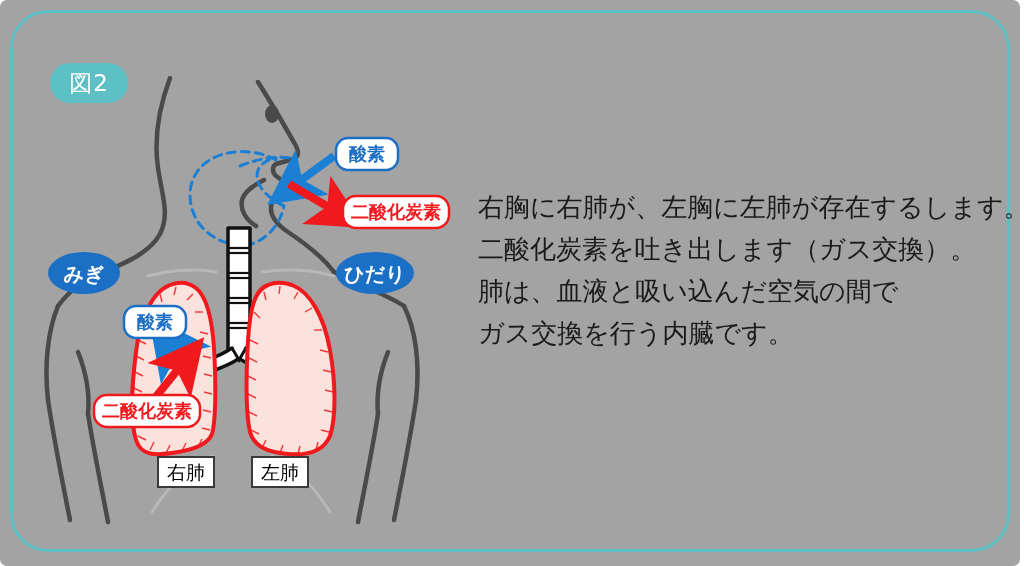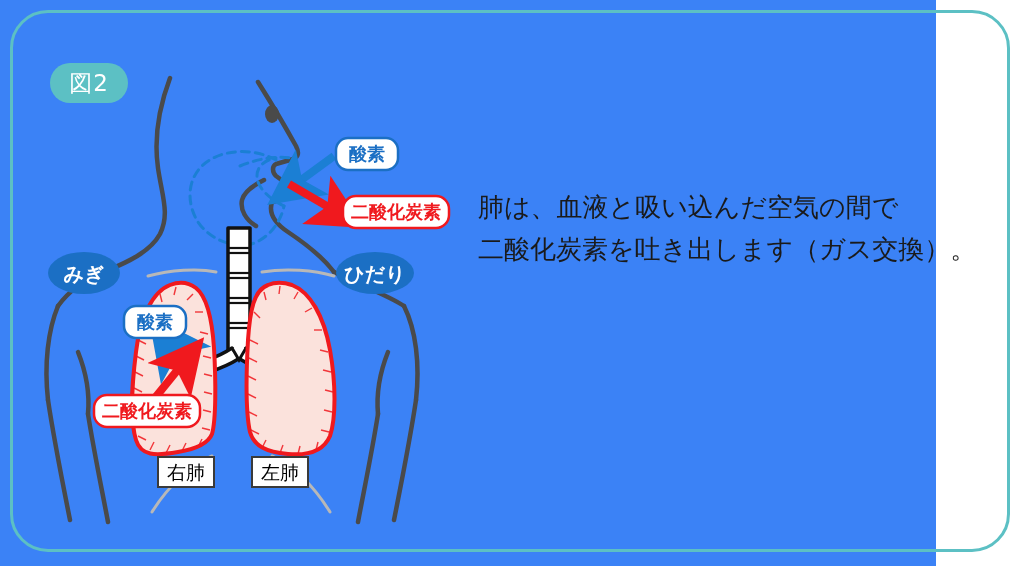--- a/index.html
+++ b/index.html
@@ -9,23 +9,24 @@
     background: #ffffff;
   }
   body {
     width: 1024px;
     height: 566px;
     font-family: "Liberation Sans", "DejaVu Sans", sans-serif;
     overflow: hidden;
   }
   #root {
     position: relative;
-    width: 936px;
+    width: 1020px;
     height: 566px;
-    background: #3b82f6;
+    background: #a3a3a3;
+    border-radius: 7px;
   }
   
   #frame {
     position: absolute;
     left: 10px;
     top: 10px;
     width: 1000px;
     height: 542px;
     box-sizing: border-box;
     border: 3px solid #5cc0c4;
@@ -263,17 +264,19 @@
       <rect x="158" y="457" width="56" height="30" fill="#ffffff" stroke="#3a3a3a" stroke-width="2"></rect>
       <text x="186" y="479" text-anchor="middle" font-family="DejaVu Sans, Liberation Sans, sans-serif" font-size="19" fill="#000000">右肺</text>
     </g>
     <g>
       <rect x="252" y="457" width="56" height="30" fill="#ffffff" stroke="#3a3a3a" stroke-width="2"></rect>
       <text x="280" y="479" text-anchor="middle" font-family="DejaVu Sans, Liberation Sans, sans-serif" font-size="19" fill="#000000">左肺</text>
     </g>
   </svg>
 
   <div id="description">
+    <span class="line">右胸に右肺が、左胸に左肺が存在するします。</span>
+    <span class="line">二酸化炭素を吐き出します（ガス交換）。</span>
     <span class="line">肺は、血液と吸い込んだ空気の間で</span>
-    <span class="line">二酸化炭素を吐き出します（ガス交換）。</span>
+    <span class="line">ガス交換を行う内臓です。</span>
   </div>
 
 </div>
 
 </body></html>

